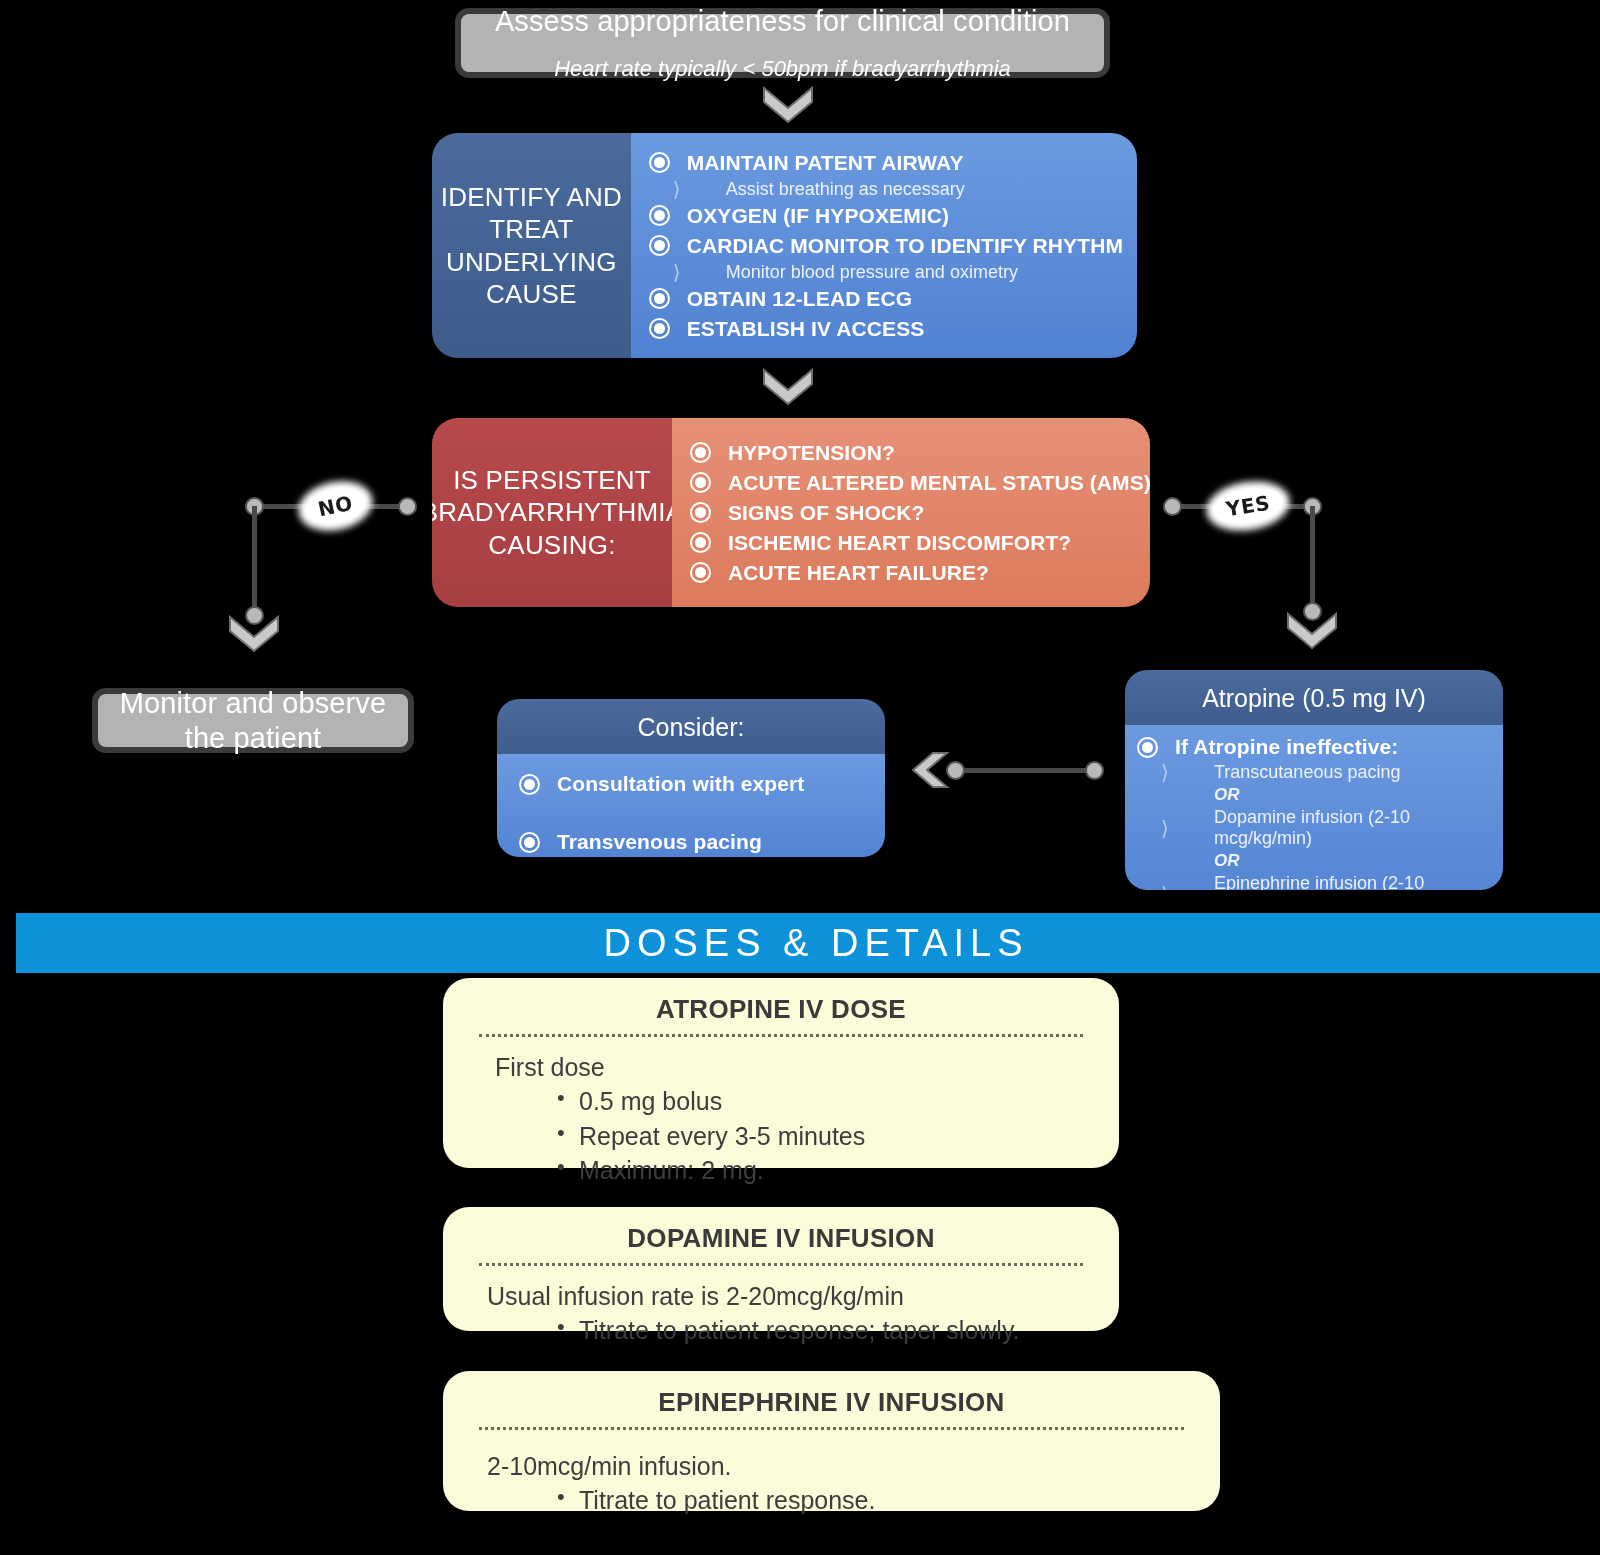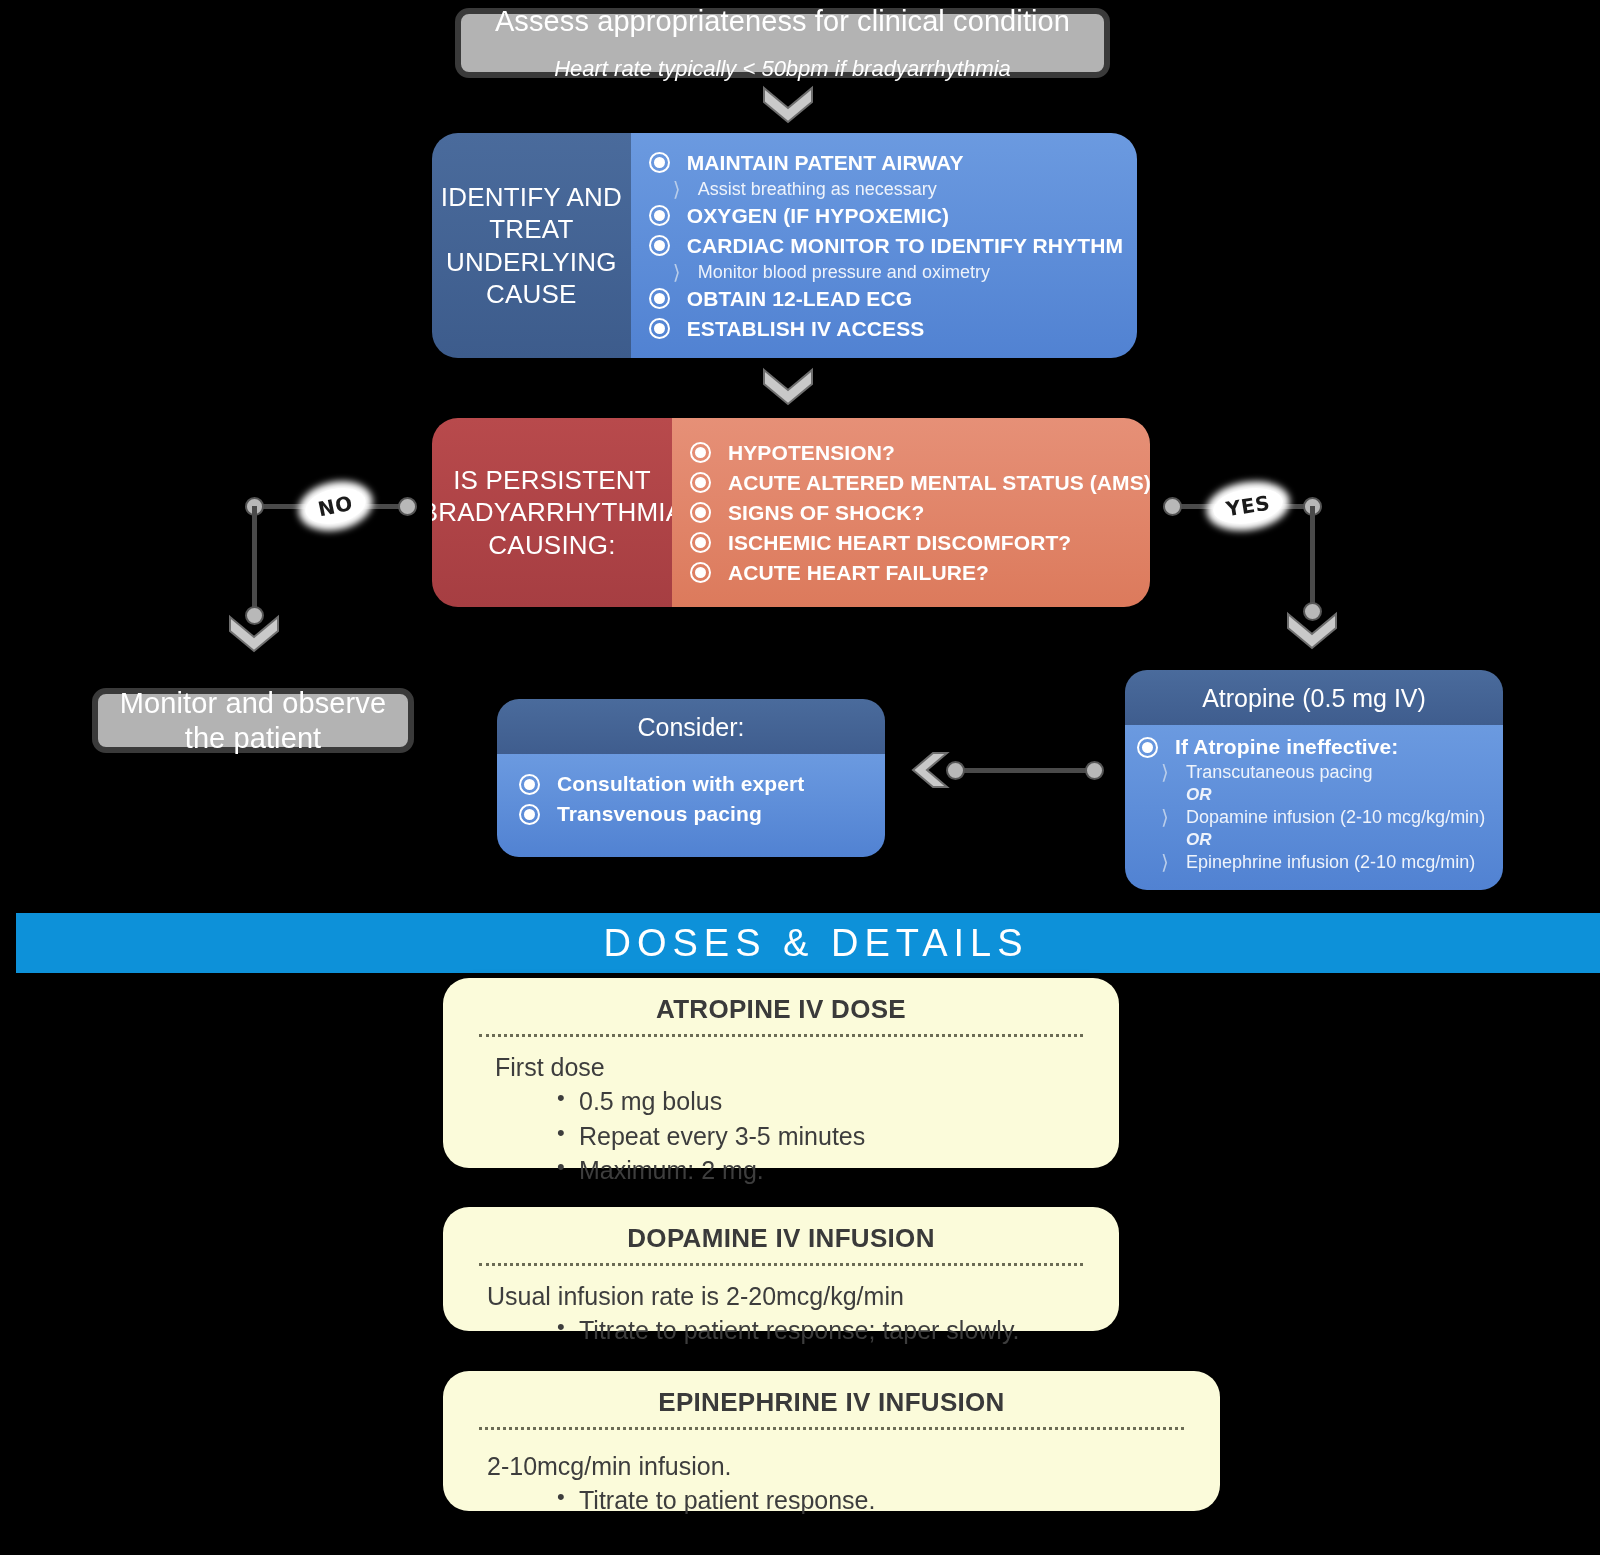--- a/index.html
+++ b/index.html
@@ -69,21 +69,21 @@
     flex: 0 0 auto;
     width: 21px; height: 21px; border-radius: 50%;
     border: 2.5px solid #ffffff;
     display: flex; align-items: center; justify-content: center;
   }
   .dot-icon::after {
     content: ""; width: 11px; height: 11px; border-radius: 50%;
     background: #ffffff;
   }
   .s-row { display: flex; align-items: center; gap: 10px; padding: 1px 0 1px 24px; }
-  .s-text { color: #eef3fb; font-size: 18px; font-weight: 400; }
+  .s-text { color: #eef3fb; font-size: 18px; font-weight: 400; margin-left: 28px; }
   .s-text.ital { font-style: italic; font-weight: bold; font-size: 17px; }
   .chev-icon {
     flex: 0 0 auto; width: 15px; height: 19px;
     color: #b9cdea; font-size: 20px; line-height: 19px;
     font-family: "DejaVu Sans", sans-serif;
   }
 
   
   .stack-box {
     border-radius: 22px;
@@ -327,21 +327,21 @@
     </svg>
   </div>
 
   <div class="abs stack-box" style="left:497px; top:699px; width:388px; height:158px;">
     <div class="stack-head">Consider:</div>
     <div class="stack-body" style="padding-top:14px;">
       <div class="b-row" style="padding:4px 0 6px 10px;">
         <span class="dot-icon"></span>
         <span class="b-main">Consultation with expert</span>
       </div>
-      <div class="b-row" style="padding:0 0 4px 10px;">
+      <div class="b-row" style="padding:0 0 4px 10px;margin-top:28px;">
         <span class="dot-icon"></span>
         <span class="b-main">Transvenous pacing</span>
       </div>
     </div>
   </div>
 
   <div class="abs" id="banner" style="left:16px; top:913px; width:1600px; height:60px;">
     <span>DOSES &amp; DETAILS</span>
   </div>
 

